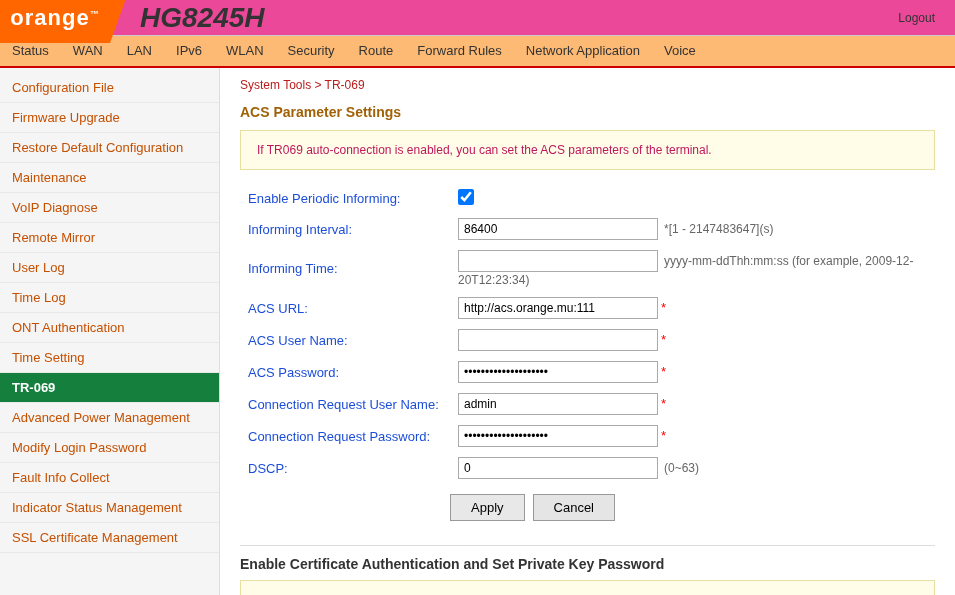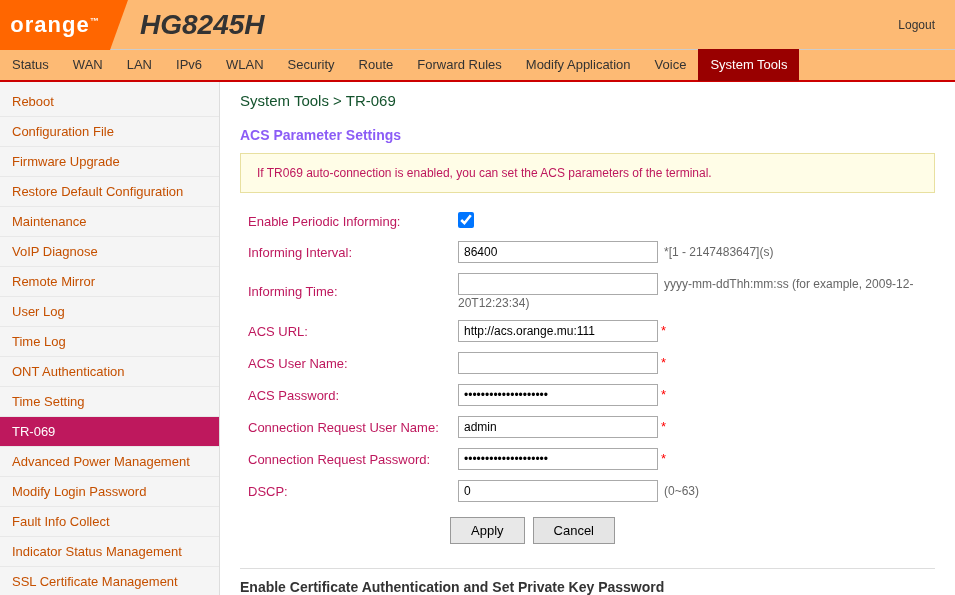--- a/index.html
+++ b/index.html
@@ -1,46 +1,46 @@
 <!DOCTYPE html>
 <html><head>
   <meta charset="utf-8">
   <style>
     * { margin: 0; padding: 0; box-sizing: border-box; }
     body { font-family: Arial, sans-serif; font-size: 13px; background: #fff; width: 955px; }
 
     
-    .header { display: flex; align-items: center; background: #fdba74; border-bottom: 1px solid #ccc; height: 50px; }
+    .header { display: flex; align-items: center; background: #ec4899; border-bottom: 1px solid #ccc; height: 36px; }
     .logo-box { background: #f60; width: 110px; height: 50px; display: flex; align-items: center; justify-content: center; position: relative; }
     .logo-text { color: #fff; font-size: 22px; font-weight: bold; letter-spacing: 1px; }
     .logo-tm { color: #fff; font-size: 9px; vertical-align: super; }
     .header-title { padding-left: 30px; font-size: 28px; font-weight: bold; color: #333; flex: 1; font-style: italic; }
     .logout-btn { padding-right: 20px; color: #333; font-size: 12px; cursor: pointer; }
 
     
     .nav { background: #fdba74; border-bottom: 2px solid #c00; display: flex; align-items: center; height: 32px; }
     .nav-item { padding: 0 12px; height: 32px; line-height: 32px; color: #333; cursor: pointer; font-size: 13px; white-space: nowrap; }
     .nav-item.active { background: #900; color: #fff; }
 
     
     .content { display: flex; min-height: 510px; }
     .sidebar { width: 220px; background: #f5f5f5; border-right: 1px solid #ddd; padding-top: 5px; flex-shrink: 0; }
     .sidebar-item { padding: 7px 12px; color: #c55000; font-size: 13px; cursor: pointer; border-bottom: 1px solid #e8e8e8; }
-    .sidebar-item.active { background: #be185d; color: #fff; font-weight: normal; }
+    .sidebar-item.active { background: #15803d; color: #fff; font-weight: bold; }
 
     
     .main { flex: 1; padding: 10px 20px; background: #fff; }
-    .breadcrumb { font-size: 15px; color: #14532d; margin-bottom: 18px; }
-    .section-title { font-size: 14px; font-weight: bold; color: #8b5cf6; margin-bottom: 10px; }
+    .breadcrumb { font-size: 12px; color: #b91c1c; margin-bottom: 12px; }
+    .section-title { font-size: 14px; font-weight: bold; color: #a16207; margin-bottom: 10px; }
     .info-box { background: #fffde7; border: 1px solid #e8e0a0; padding: 12px 16px; margin-bottom: 14px; font-size: 12px; color: #be185d; }
 
     
     .form-table { width: 100%; border-collapse: collapse; }
     .form-table tr td { padding: 5px 8px; vertical-align: middle; font-size: 13px; }
-    .form-table tr td:first-child { width: 210px; color: #be185d; white-space: nowrap; }
+    .form-table tr td:first-child { width: 210px; color: #1d4ed8; white-space: nowrap; }
     .form-table tr td input[type="text"],
     .form-table tr td input[type="password"] { border: 1px solid #aaa; padding: 3px 5px; font-size: 12px; width: 200px; }
     .form-table tr td .hint { color: #666; font-size: 12px; padding-left: 6px; }
     .form-table tr td input[type="checkbox"] { width: 16px; height: 16px; }
     .required { color: red; margin-left: 3px; }
 
     
     .btn-row { padding: 10px 0 10px 210px; display: flex; gap: 8px; }
     .btn { padding: 5px 20px; font-size: 13px; cursor: pointer; border: 1px solid #999; background: #e5e5e5; }
     .btn-apply { background: #e8e8e8; }
@@ -77,29 +77,27 @@
 
 <nav class="nav">
 <div class="nav-item">Status</div>
     <div class="nav-item">WAN</div>
     <div class="nav-item">LAN</div>
     <div class="nav-item">IPv6</div>
     <div class="nav-item">WLAN</div>
     <div class="nav-item">Security</div>
     <div class="nav-item">Route</div>
     <div class="nav-item">Forward Rules</div>
-    <div class="nav-item">Modify Application</div>
+    <div class="nav-item">Network Application</div>
     <div class="nav-item">Voice</div>
-    <div class="nav-item active">System Tools</div>
   </nav>
 
 <div class="content">
 
   <div class="sidebar">
-  <div class="sidebar-item">Reboot</div>
       <div class="sidebar-item">Configuration File</div>
       <div class="sidebar-item">Firmware Upgrade</div>
       <div class="sidebar-item">Restore Default Configuration</div>
       <div class="sidebar-item">Maintenance</div>
       <div class="sidebar-item">VoIP Diagnose</div>
       <div class="sidebar-item">Remote Mirror</div>
       <div class="sidebar-item">User Log</div>
       <div class="sidebar-item">Time Log</div>
       <div class="sidebar-item">ONT Authentication</div>
       <div class="sidebar-item">Time Setting</div>

